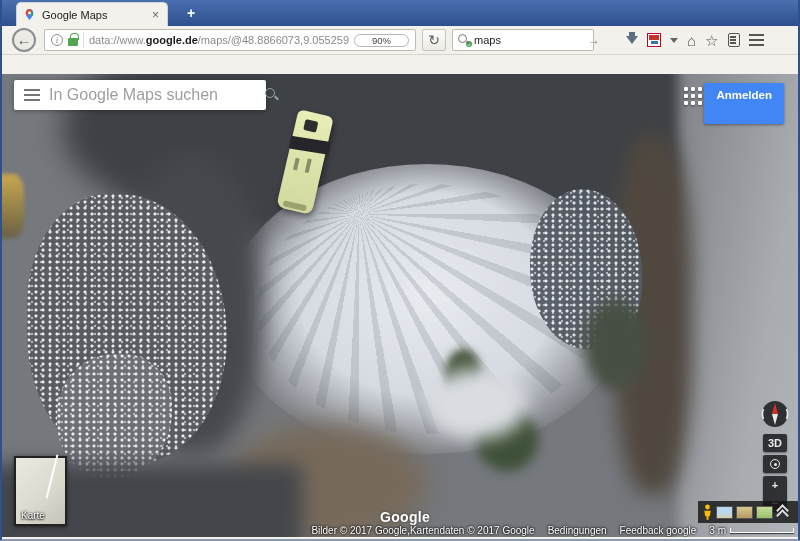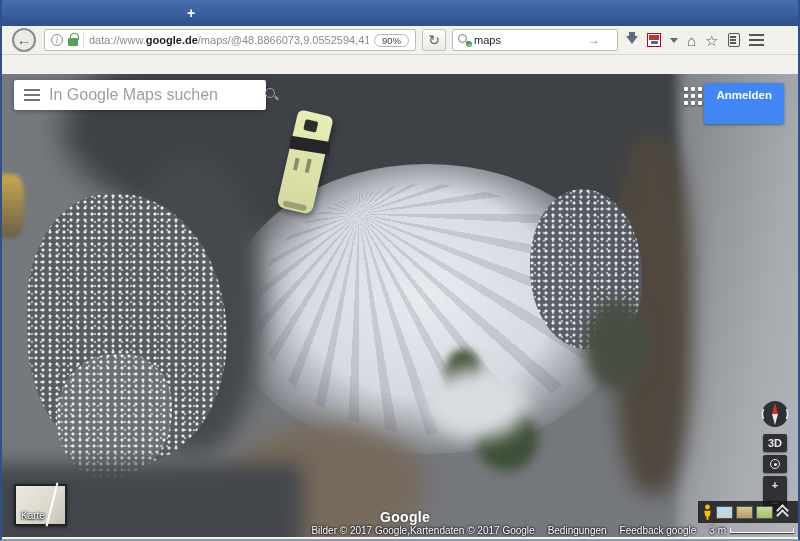--- a/index.html
+++ b/index.html
@@ -32,24 +32,24 @@
   .urlfield{ position:absolute; left:42px; top:3px; width:372px; height:22px; background:#fff;
     border:1px solid #bdbbb4; border-radius:2px; display:flex; align-items:center; padding:0 6px; gap:5px; }
   .info-icon{ width:12px; height:12px; border:1px solid #8a8d91; border-radius:50%; color:#8a8d91;
     font-size:9px; font-style:italic; font-family:"Liberation Serif",serif; text-align:center; line-height:11px; flex:0 0 auto;}
   .lock{ position:relative; width:10px; height:8px; background:#52a352; border-radius:1px; margin-top:4px; flex:0 0 auto;}
   .lock:before{ content:""; position:absolute; left:1.5px; top:-5px; width:7px; height:6px;
     border:1.5px solid #52a352; border-bottom:none; border-radius:4px 4px 0 0; }
   .url-sep{ width:1px; height:16px; background:#ddd; }
   .urltext{ font-size:11px; white-space:nowrap; overflow:hidden; flex:1; }
   .urltext .dim{ color:#8a8a8a; } .urltext .domain{ color:#1b1b1b; font-weight:bold; }
-  .zoombadge{ border:1px solid #b5b5b5; border-radius:10px; padding:0px 7px; font-size:9.5px; color:#444; flex:0 0 auto;}
+  .zoombadge{ border:1px solid #b5b5b5; border-radius:10px; padding:0px 17px; font-size:9.5px; color:#444; flex:0 0 auto;}
   .reloadbtn{ position:absolute; left:420px; top:3px; width:24px; height:22px; border:1px solid #c5c3bc;
     border-radius:2px; background:linear-gradient(#fdfdfd,#eceae4); color:#5a6066; font-size:14px; text-align:center; line-height:20px;}
-  .searchfield{ position:absolute; left:450px; top:3px; width:166px; height:22px; background:#fff;
+  .searchfield{ position:absolute; left:450px; top:3px; width:142px; height:22px; background:#fff;
     border:1px solid #bdbbb4; border-radius:2px; display:flex; align-items:center; padding:0 5px; gap:4px;}
   .mag{ position:relative; width:12px; height:12px; flex:0 0 auto;}
   .mag:before{ content:""; position:absolute; left:0; top:0; width:7px; height:7px; border:1.5px solid #777; border-radius:50%;}
   .mag:after{ content:""; position:absolute; left:7.5px; top:7.5px; width:4px; height:1.8px; background:#777; transform:rotate(45deg);}
   .mag .plus{ position:absolute; right:-2px; bottom:-1px; width:6px; height:6px; background:#3fae49; border-radius:50%;
     color:#fff; font-size:6px; line-height:6px; text-align:center; font-weight:bold;}
   .searchfield input{ border:none; outline:none; font-size:11px; color:#222; width:110px; font-family:"Liberation Sans",sans-serif; background:transparent;}
   .goarrow{ color:#888; font-size:12px; flex:0 0 auto;}
   .toolicons{ position:absolute; left:624px; top:3px; height:22px; display:flex; align-items:center; gap:9px;}
   .ticon{ color:#555; font-size:15px; line-height:1; }
@@ -80,21 +80,21 @@
   .gm-mag:after{ content:""; position:absolute; left:9px; top:9px; width:5px; height:2px; background:#9aa0a6; transform:rotate(45deg);}
   .gm-sep{ width:1px; height:20px; background:#e0e0e0;}
 
   .apps-grid{ position:absolute; right:96px; top:13px; width:18px; height:18px; z-index:30;
     display:grid; grid-template-columns:repeat(3,1fr); gap:3px; filter:drop-shadow(0 1px 1px rgba(0,0,0,.5));}
   .apps-grid i{ width:3.5px; height:3.5px; background:#fff; border-radius:1px;}
   .signin{ position:absolute; right:14px; top:9px; height:41px; padding:0 12px; background:#4285f4; color:#fff;
     font-size:11.5px; font-weight:bold; border-radius:2px; line-height:24px; z-index:30; box-shadow:0 1px 3px rgba(0,0,0,.4);}
 
   
-  .karte{ position:absolute; left:12px; bottom:11px; width:53px; height:42px; border:2px solid #222;
+  .karte{ position:absolute; left:12px; bottom:11px; width:53px; height:70px; border:2px solid #222;
     background:linear-gradient(135deg,#eceadf 0%,#dcdacf 55%,#c6c4b9 100%); box-shadow:0 1px 4px rgba(0,0,0,.5); z-index:30;}
   .karte .road{ position:absolute; right:12px; top:-4px; width:2px; height:45px; background:#fff; transform:rotate(14deg);}
   .karte .lbl{ position:absolute; left:5px; bottom:3px; color:#fff; font-size:10px; text-shadow:0 0 2px #000,0 1px 2px #000;}
 
   .watermark{ position:absolute; left:378px; bottom:12px; color:#fff; font-size:14px; font-weight:bold;
     letter-spacing:.3px; text-shadow:0 0 3px rgba(0,0,0,.5); z-index:25;}
 
   
   .compass{ position:absolute; right:7px; top:324px; width:32px; height:32px; z-index:30;}
   .ctrlcol{ position:absolute; right:11px; top:360px; width:24px; z-index:30; display:flex; flex-direction:column; gap:3px;}
@@ -139,20 +139,30 @@
       radial-gradient(circle at 5px 4px, rgba(200,204,210,.8) 1.1px, transparent 1.6px);
     background-size:7px 6px, 9px 8px;}
 </style>
 </head>
 <body>
 
 <div class="window">
 
 
   <div class="tabstrip">
+    <div class="tab">
+      <svg class="maps-pin" viewBox="0 0 24 24">
+        <path d="M12 2C8 2 5 5 5 9c0 5 7 13 7 13s7-8 7-13c0-4-3-7-7-7z" fill="#4285f4"></path>
+        <path d="M12 2c-2 0-3.8.8-5 2.2L17.8 15c.8-1.6 1.2-3.2 1.2-4.6" fill="#34a853"></path>
+        <path d="M7 4.2C5.8 5.4 5 7.1 5 9c0 1.8.9 4 2.2 6L17 4.8A6.9 6.9 0 0 0 12 2z" fill="#ea4335" opacity=".9"></path>
+        <circle cx="12" cy="9" r="2.4" fill="#fff"></circle>
+      </svg>
+      <span class="tab-title">Google Maps</span>
+      <span class="tab-close">×</span>
+    </div>
     <div class="newtab">+</div>
   </div>
 
   <div class="navbar">
     <div class="backbtn">←</div>
 
     <div class="urlfield">
       <span class="info-icon">i</span>
       <span class="lock"></span>
       <span class="url-sep"></span>

